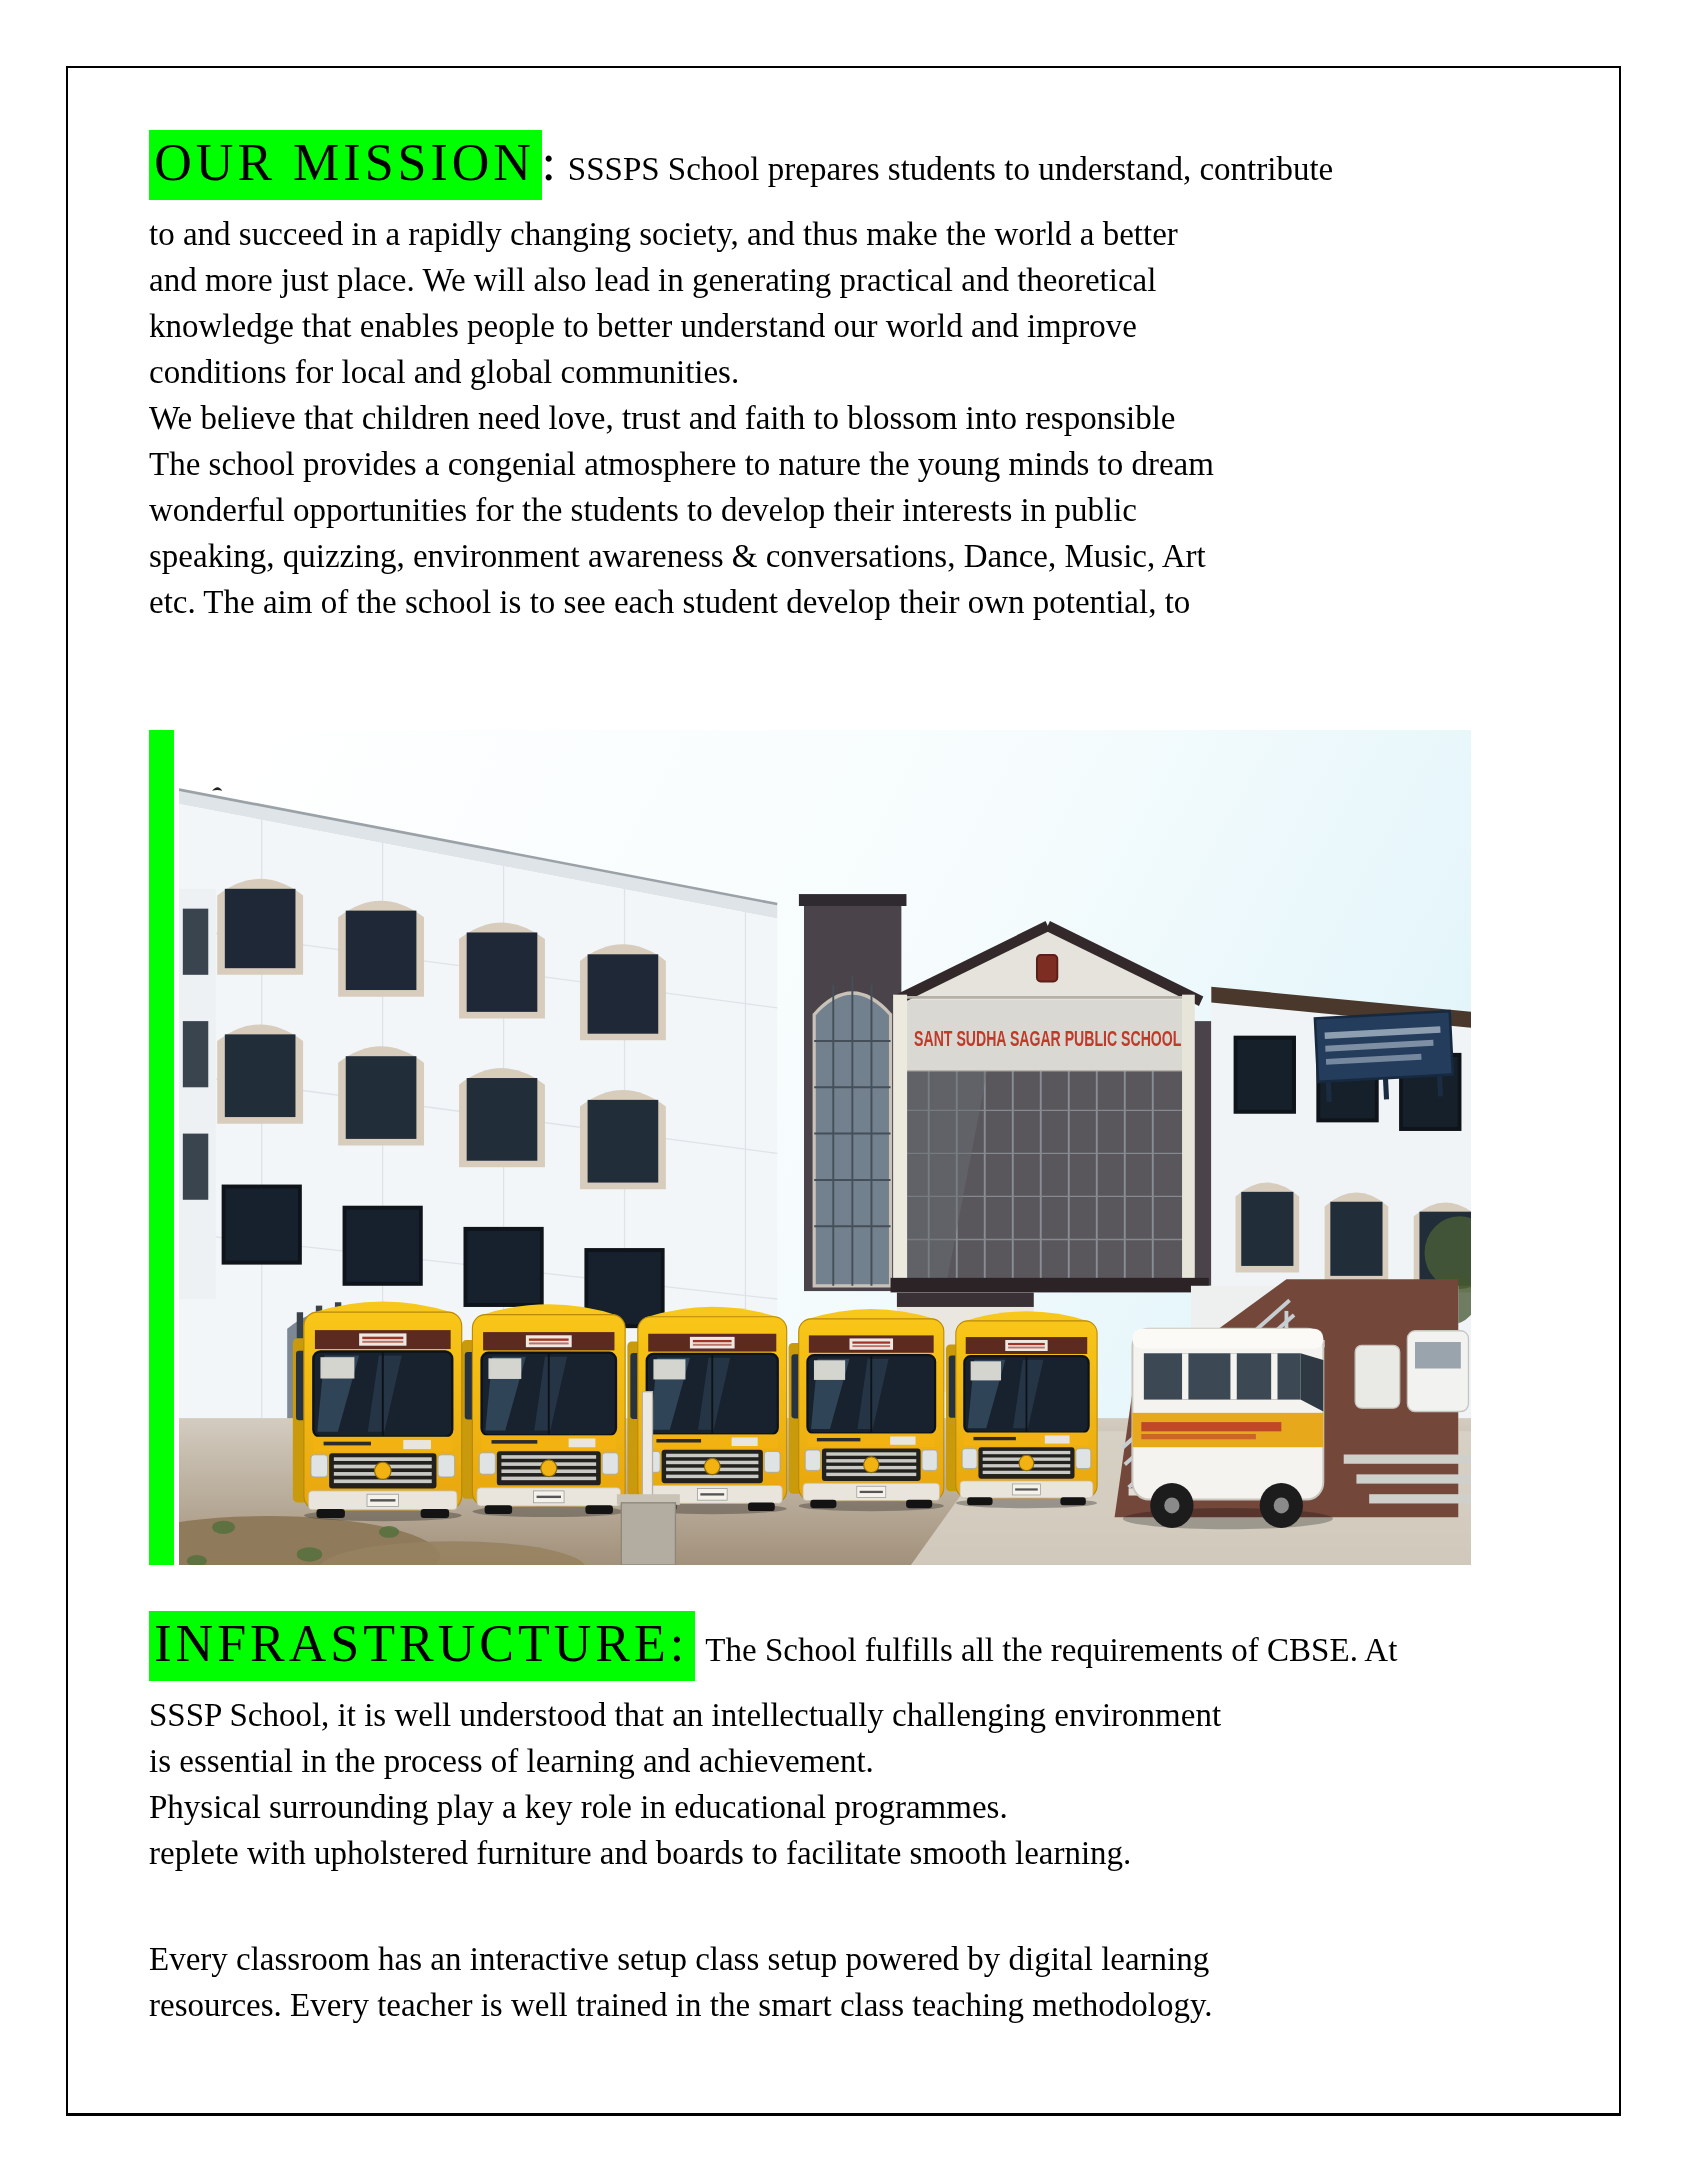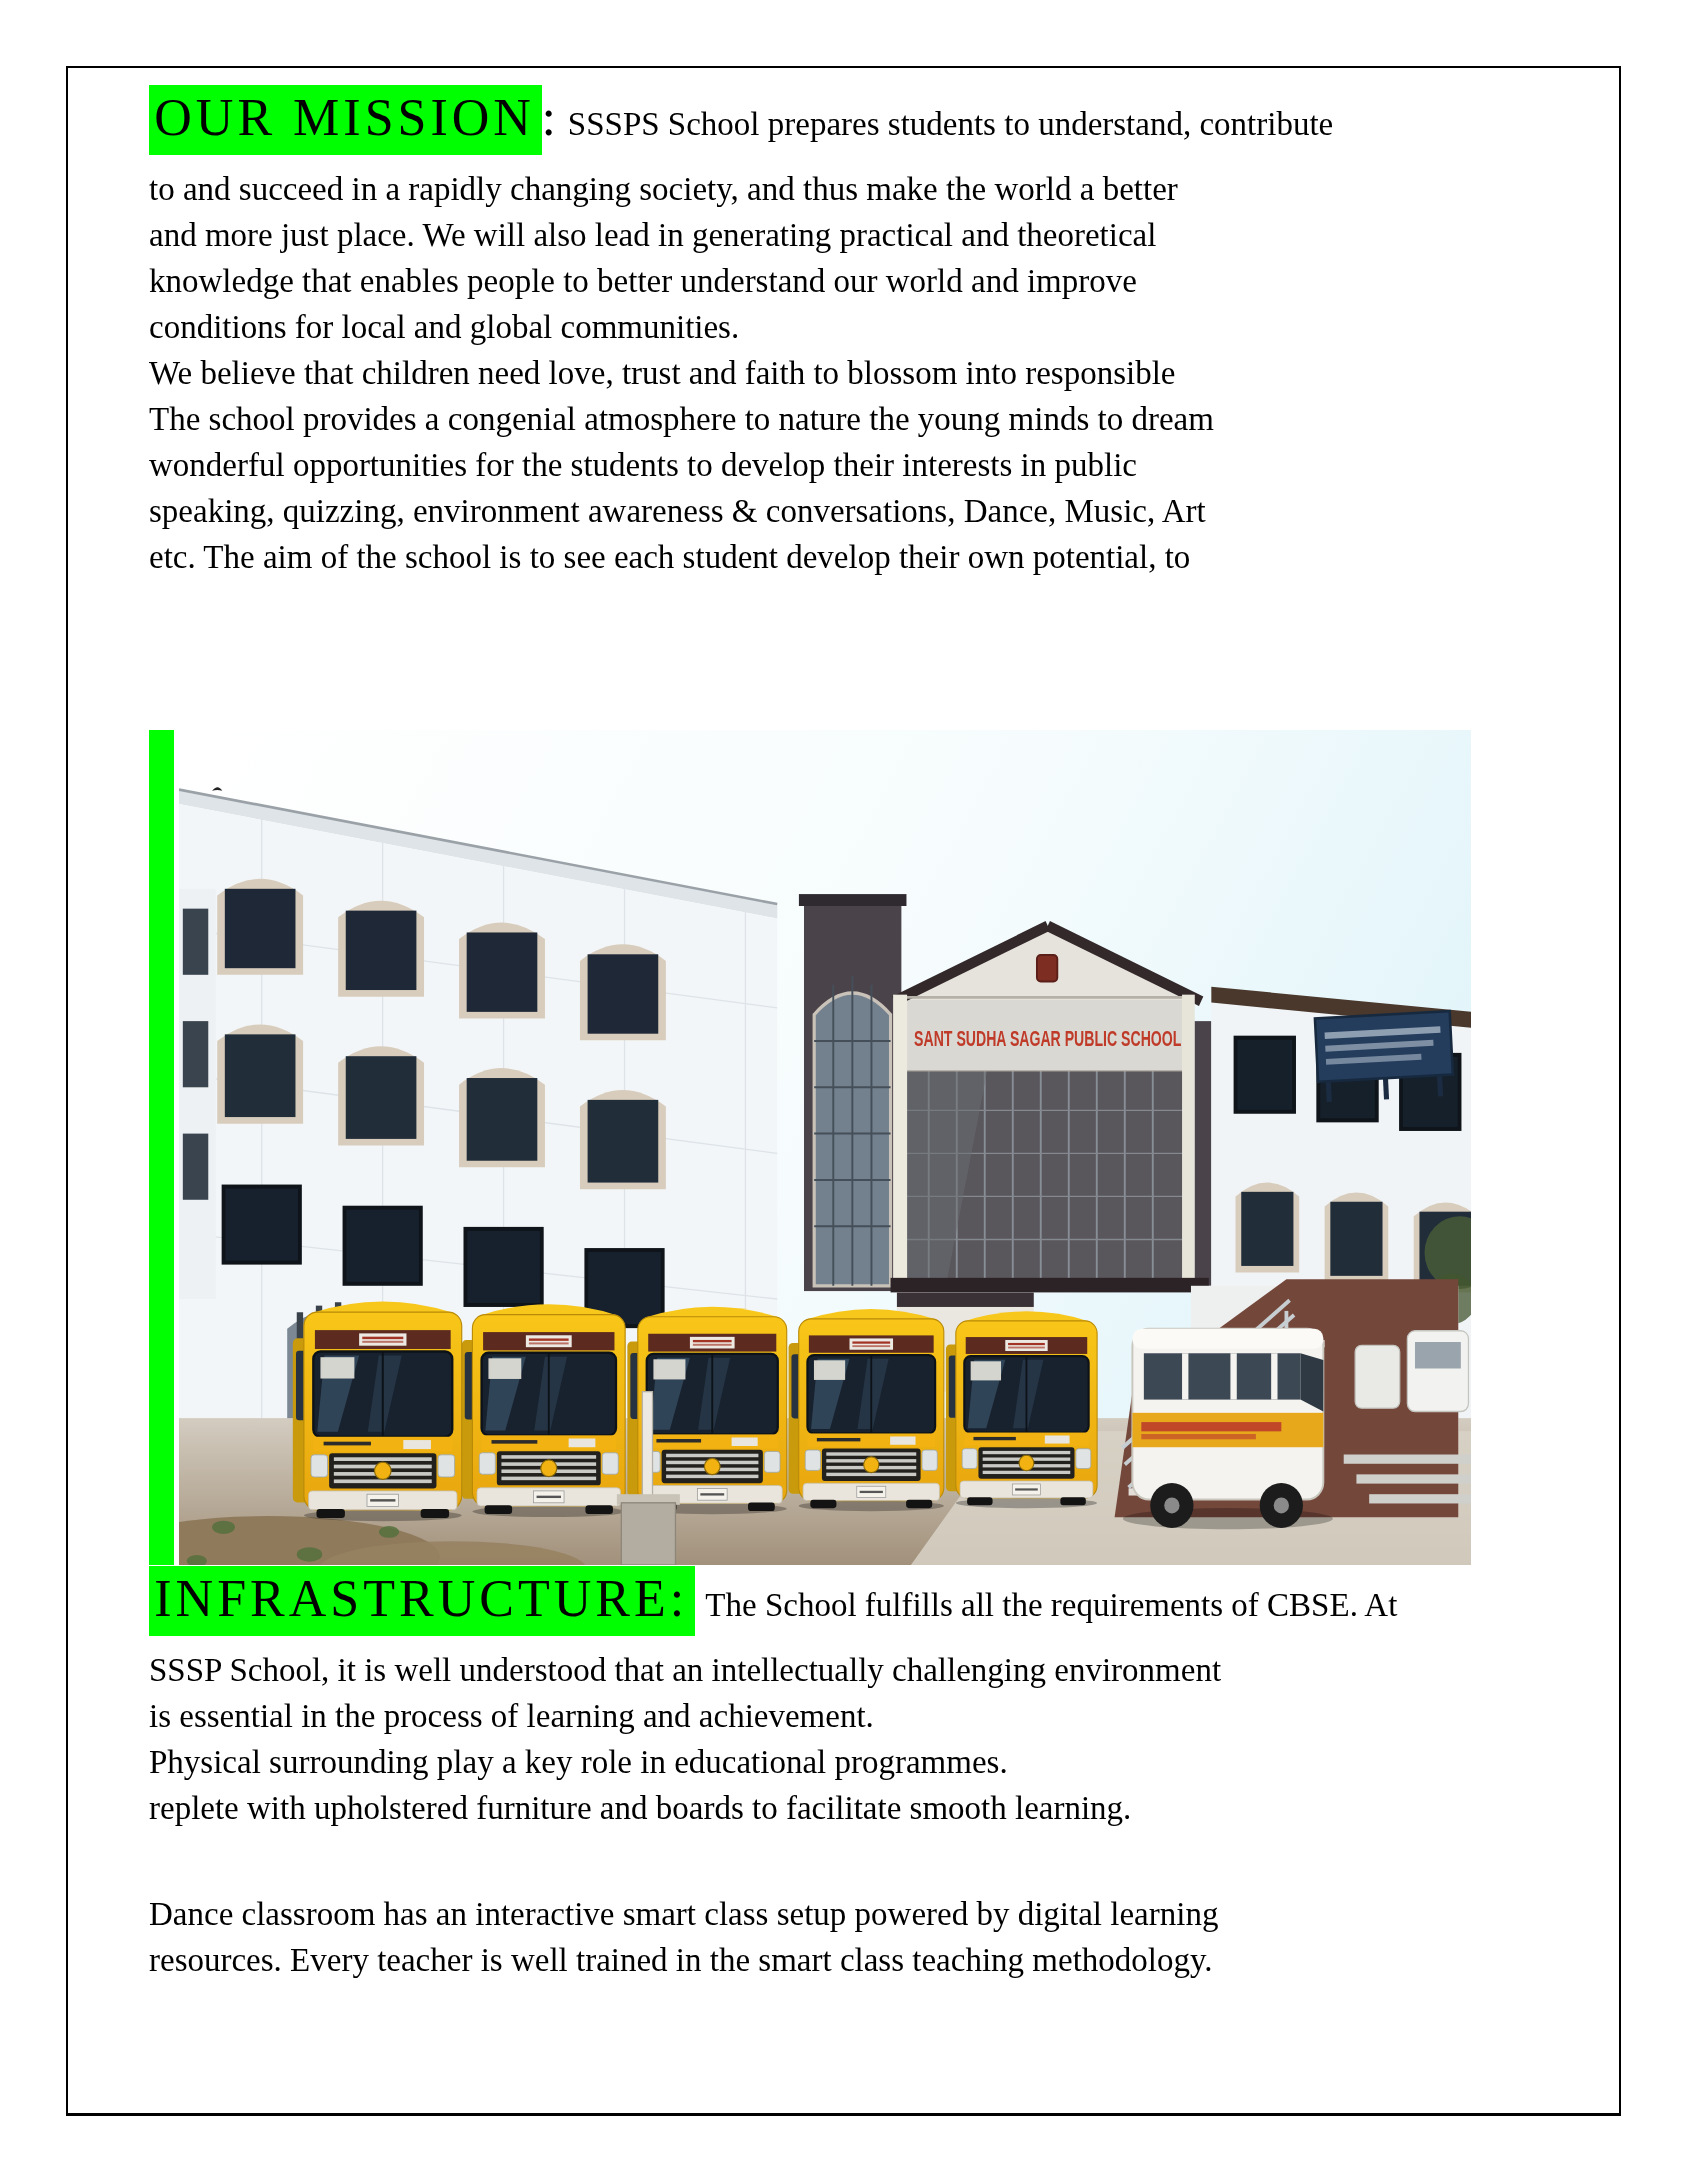--- a/index.html
+++ b/index.html
@@ -3,21 +3,21 @@
 <meta charset="utf-8">
 <style>
   html,body{margin:0;padding:0;background:#ffffff;}
   body{width:1687px;height:2183px;position:relative;font-family:"Liberation Serif","DejaVu Serif",serif;color:#000;}
   .page-border{position:absolute;left:66px;top:66px;width:1555px;height:2050px;
     border:2px solid #000;border-bottom-width:3.3px;box-sizing:border-box;background:transparent;}
   section{position:absolute;left:149px;width:1397px;}
   .mission-section{top:83px;}
   .infra-section{top:1564px;}
   .para-line{font-size:33px;line-height:46px;white-space:nowrap;}
-  .first-line{line-height:69px;white-space:nowrap;}
+  .first-line{line-height:69px;white-space:nowrap;margin-top:45px;}
   .hl-heading{font-size:52px;letter-spacing:4px;background:var(--hl,#00ff00);padding:4px 6.6px 9.3px 5.3px;}
   .big-colon{font-size:52px;letter-spacing:1.3px;}
   .rest-of-line{font-size:33px;margin-left:10.6px;}
   .blank-line{height:60px;}
   .green-bar{position:absolute;left:149px;top:730px;width:25px;height:835px;background:var(--hl,#00ff00);}
   .photo-frame{position:absolute;left:179px;top:730px;width:1292px;height:835px;margin:0;overflow:hidden;}
   .photo-frame svg{display:block;width:100%;height:100%;}
 </style>
 </head>
 <body style="color: rgb(0, 0, 0);">
@@ -333,17 +333,17 @@
 <section class="infra-section">
   <div class="first-line"><span class="hl-heading">INFRASTRUCTURE:</span><span class="rest-of-line">The School fulfills all the requirements of CBSE. At</span></div>
   <div>
       <div class="para-line">SSSP School, it is well understood that an intellectually challenging environment</div>
       <div class="para-line">is essential in the process of learning and achievement.</div>
       <div class="para-line">Physical surrounding play a key role in educational programmes.</div>
       <div class="para-line">replete with upholstered furniture and boards to facilitate smooth learning.</div>
     </div>
   <div class="blank-line"></div>
   <div>
-      <div class="para-line">Dance classroom has an interactive smart class setup powered by digital learning</div>
+      <div class="para-line">Every classroom has an interactive setup class setup powered by digital learning</div>
       <div class="para-line">resources. Every teacher is well trained in the smart class teaching methodology.</div>
     </div>
 </section>
 
 
 </body></html>

